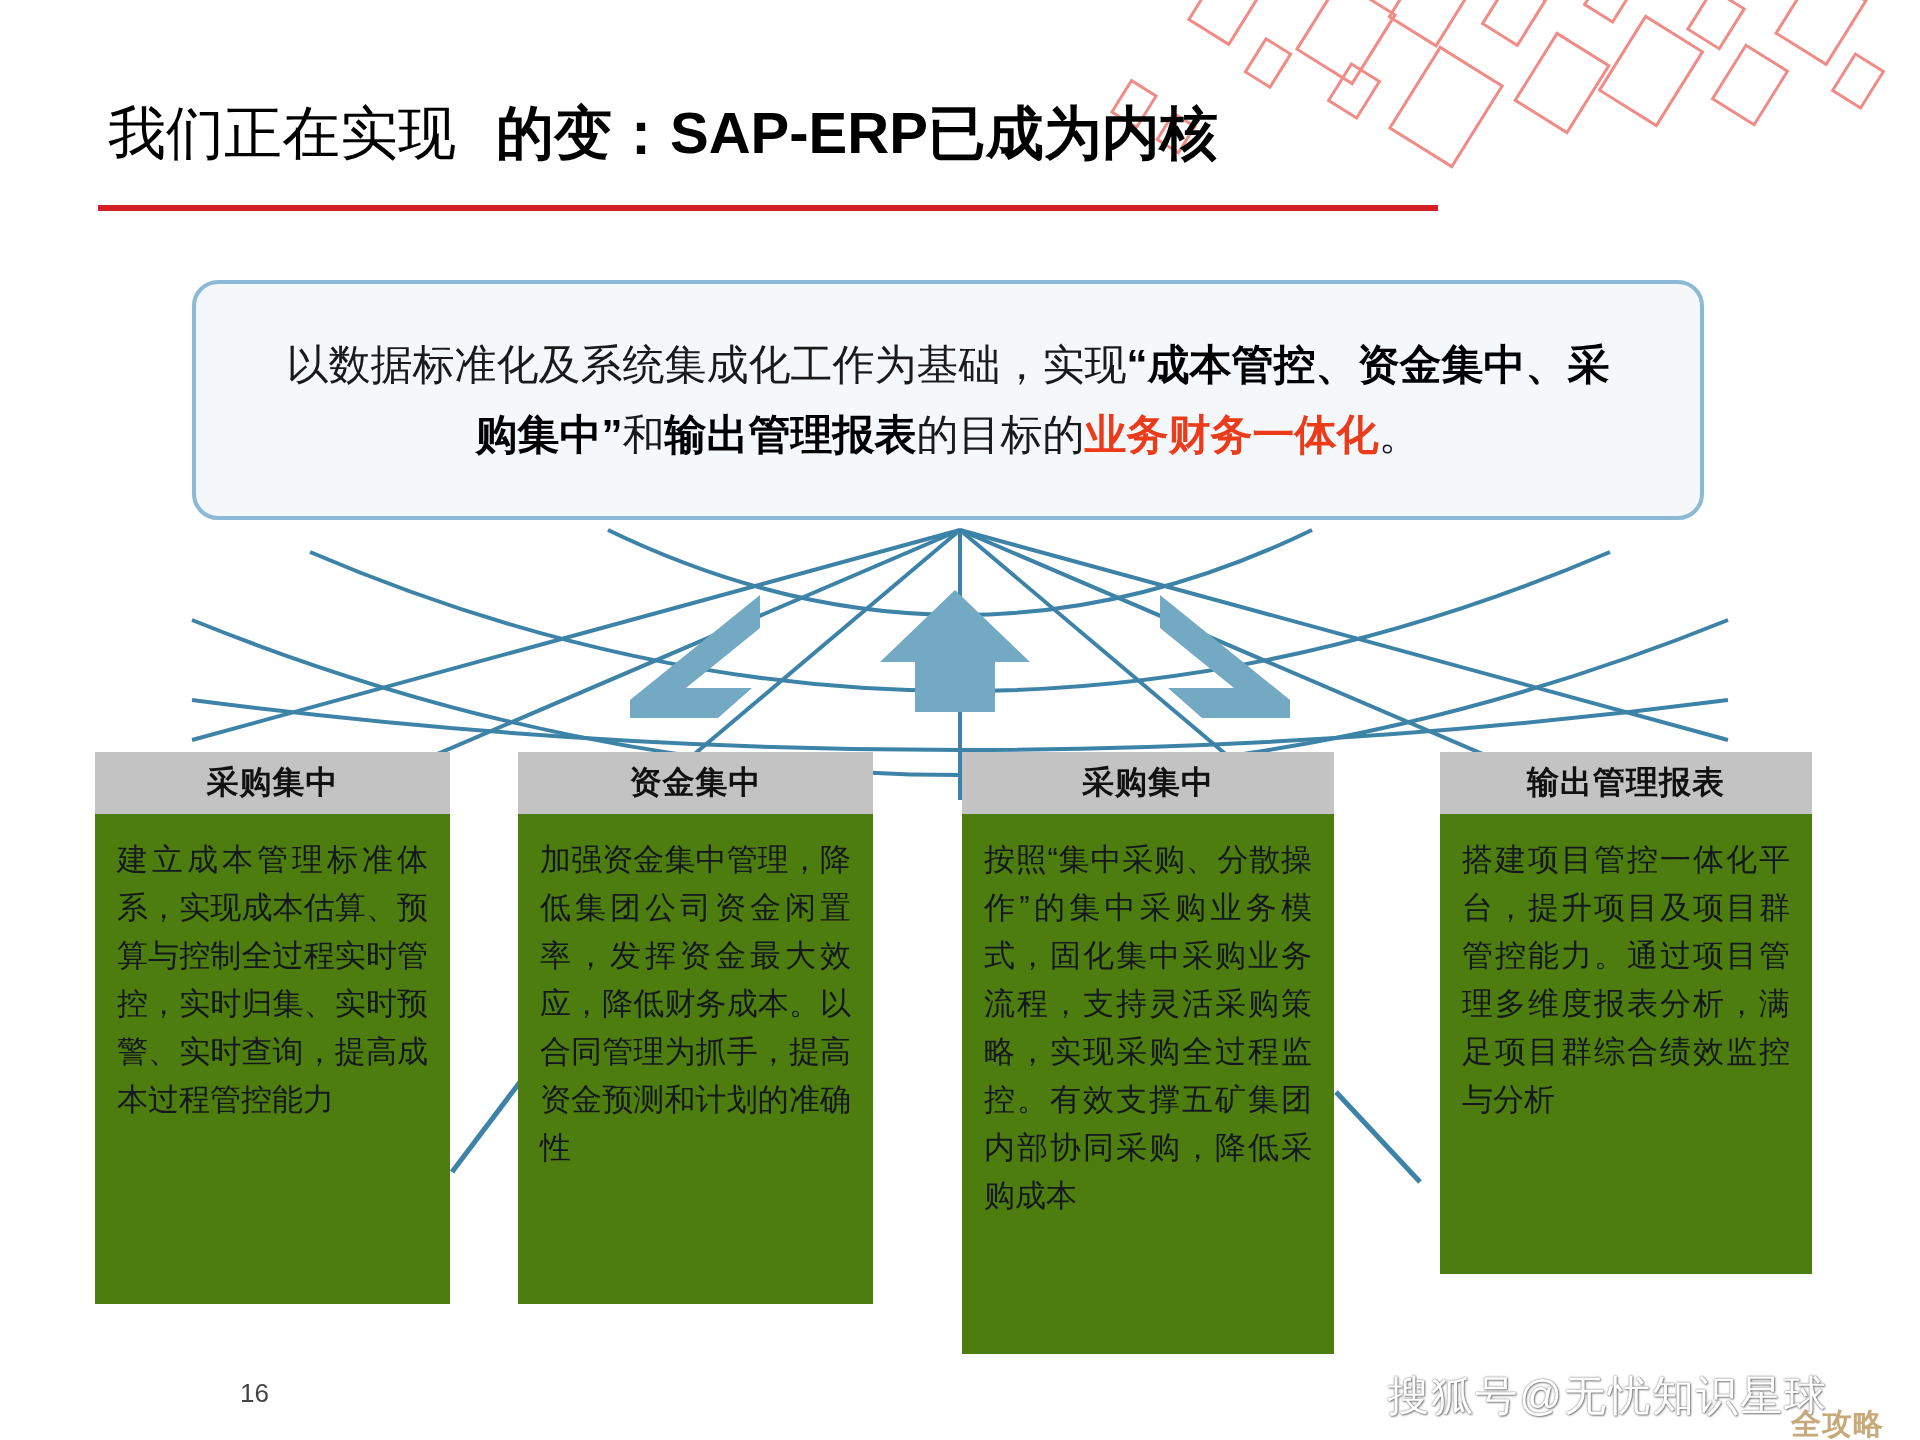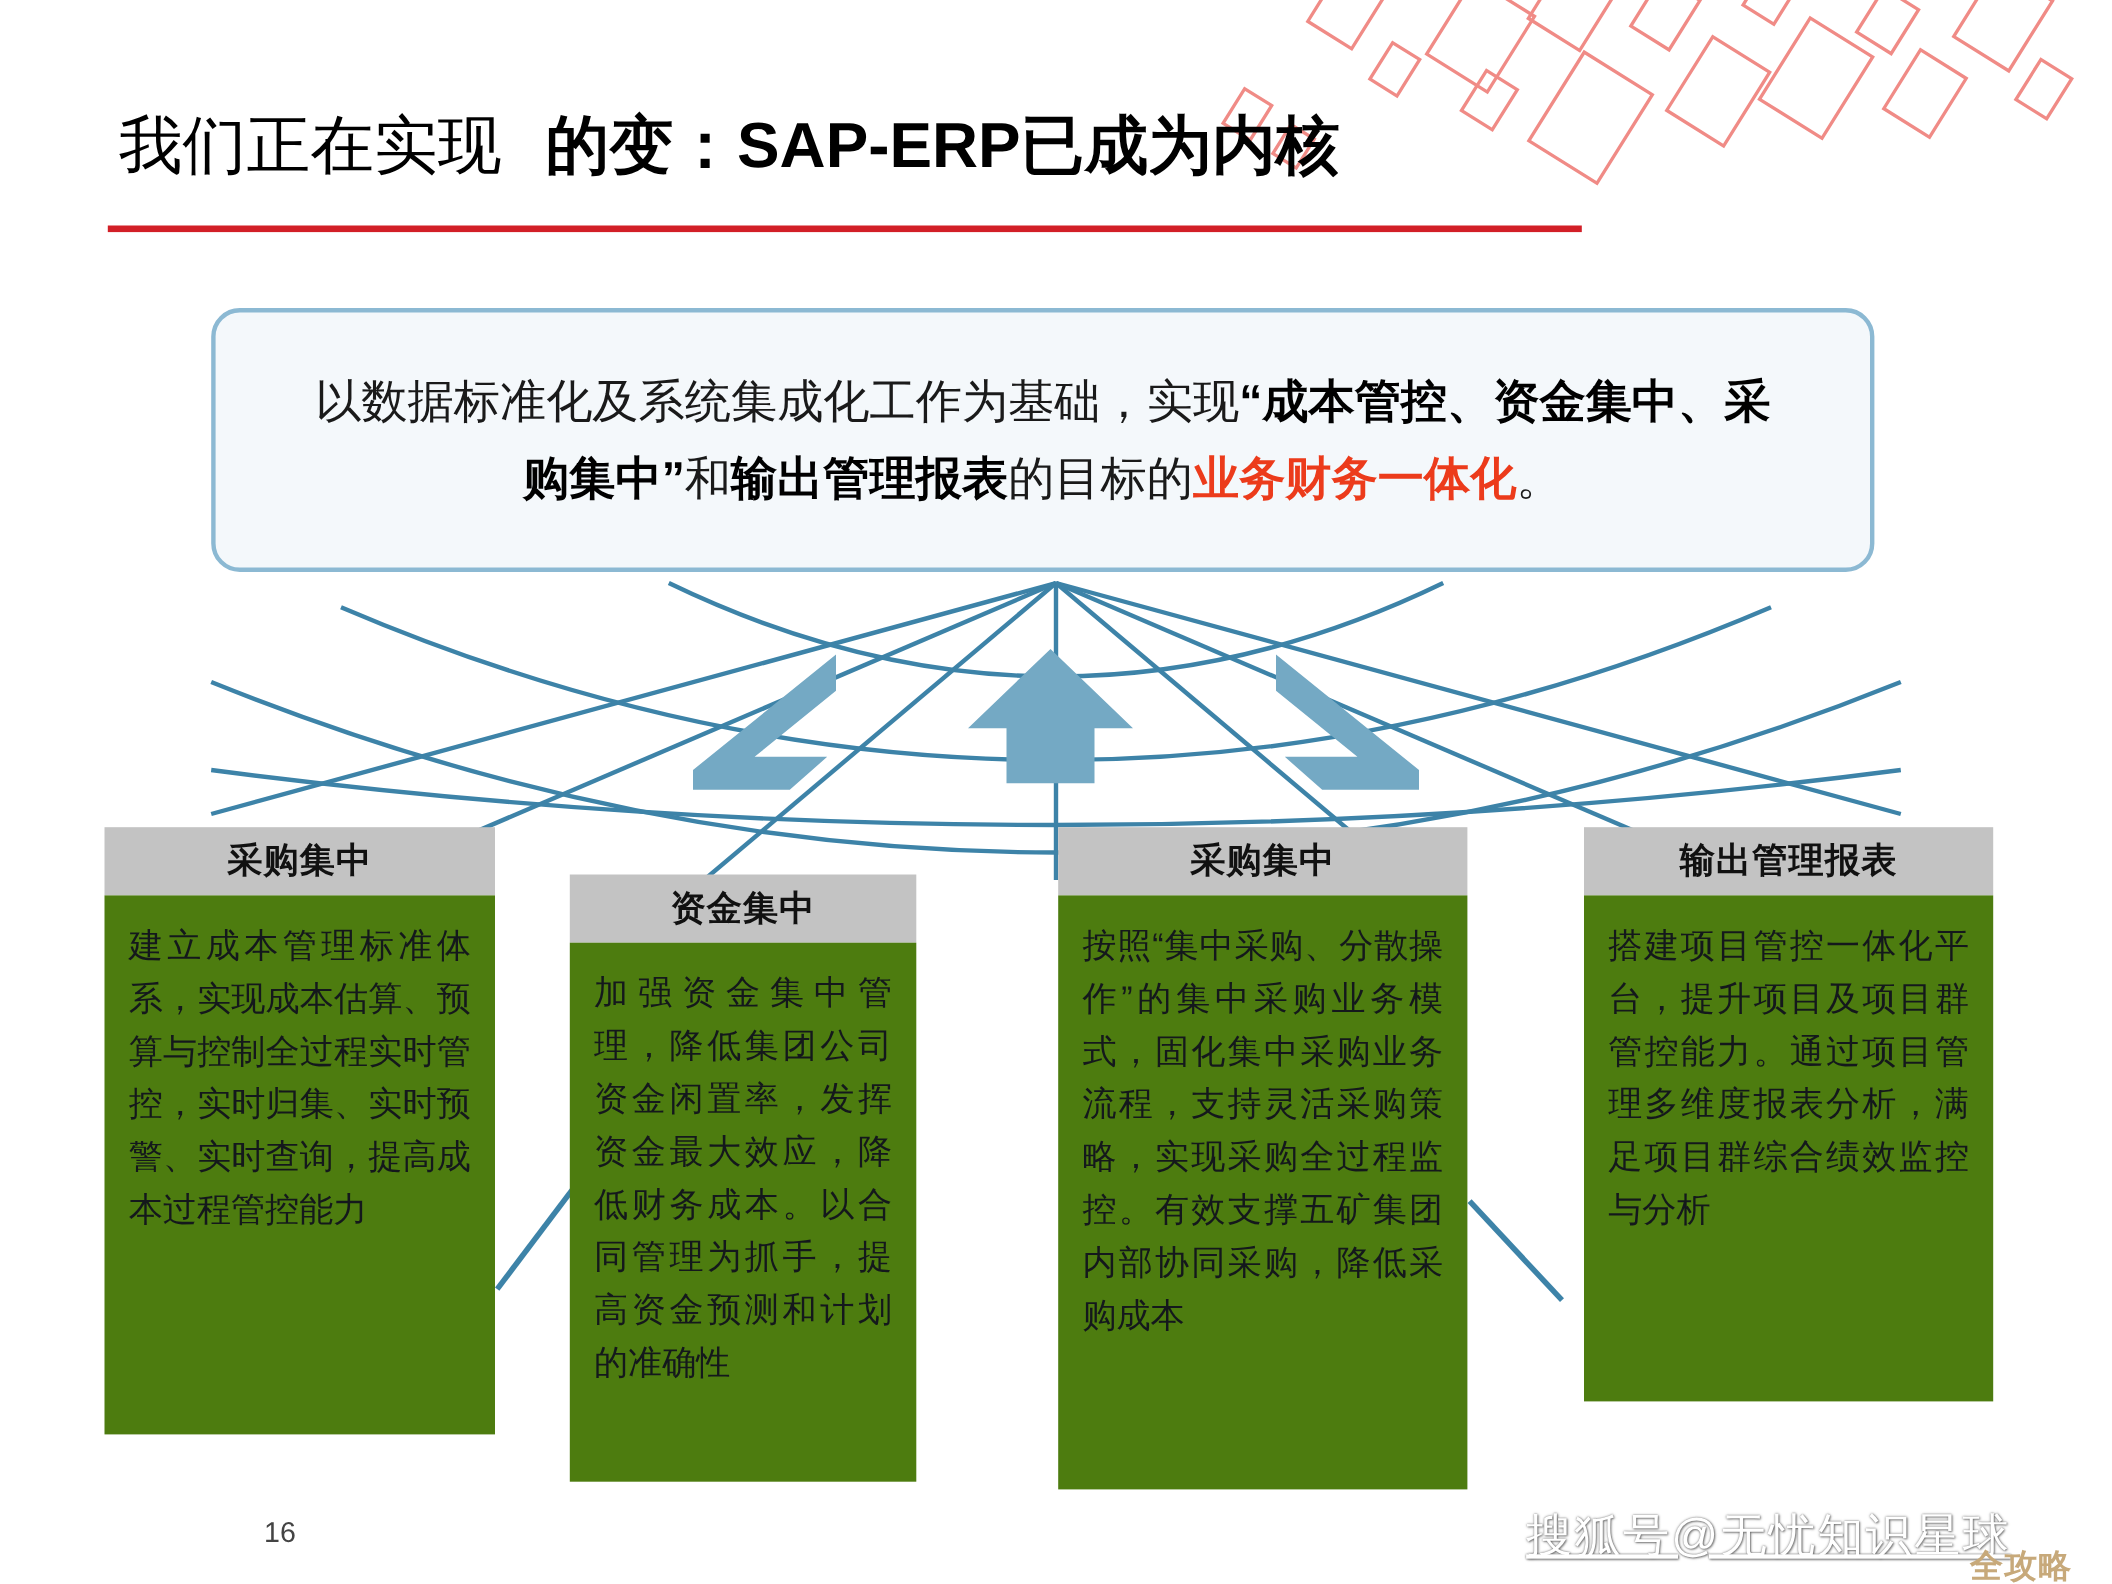--- a/index.html
+++ b/index.html
@@ -52,38 +52,38 @@
     font-size:32px;font-weight:700;color:#111;letter-spacing:1px;
   }
   .col-body{
     background:#4d7c0f;box-sizing:border-box;
     padding:22px 22px 32px 22px;
     font-size:31px;line-height:48px;color:#14181c;
     text-align:justify;
   }
   .col1{left:95px;width:355px;}
   .col1 .col-body{height:490px;}
-  .col2{left:518px;width:315px;margin-top:43px;}
+  .col2{left:518px;width:355px;}
   .col2 .col-body{height:490px;}
   .col3{left:962px;width:372px;}
   .col3 .col-body{height:540px;}
   .col4{left:1440px;width:372px;}
   .col4 .col-body{height:460px;}
 
   
   .connectors{position:absolute;left:0;top:752px;width:1920px;height:620px;pointer-events:none;}
 
   
   .page-num{
     position:absolute;left:240px;top:1378px;font-size:26px;color:#444;
   }
   .wm-main{
     position:absolute;right:92px;top:1368px;font-size:42px;color:#ffffff;
     text-shadow:0 0 2px rgba(80,80,80,.85),1px 1px 2px rgba(60,60,60,.6);
-    white-space:nowrap;font-weight:400;letter-spacing:2px;text-decoration:underline;
+    white-space:nowrap;font-weight:400;letter-spacing:2px;
   }
   .wm-sub{
     position:absolute;right:36px;top:1404px;font-size:30px;font-weight:700;
     color:#c7a97a;white-space:nowrap;letter-spacing:1px;
   }
 </style>
 </head>
 <body>
 
 <div id="slide">

